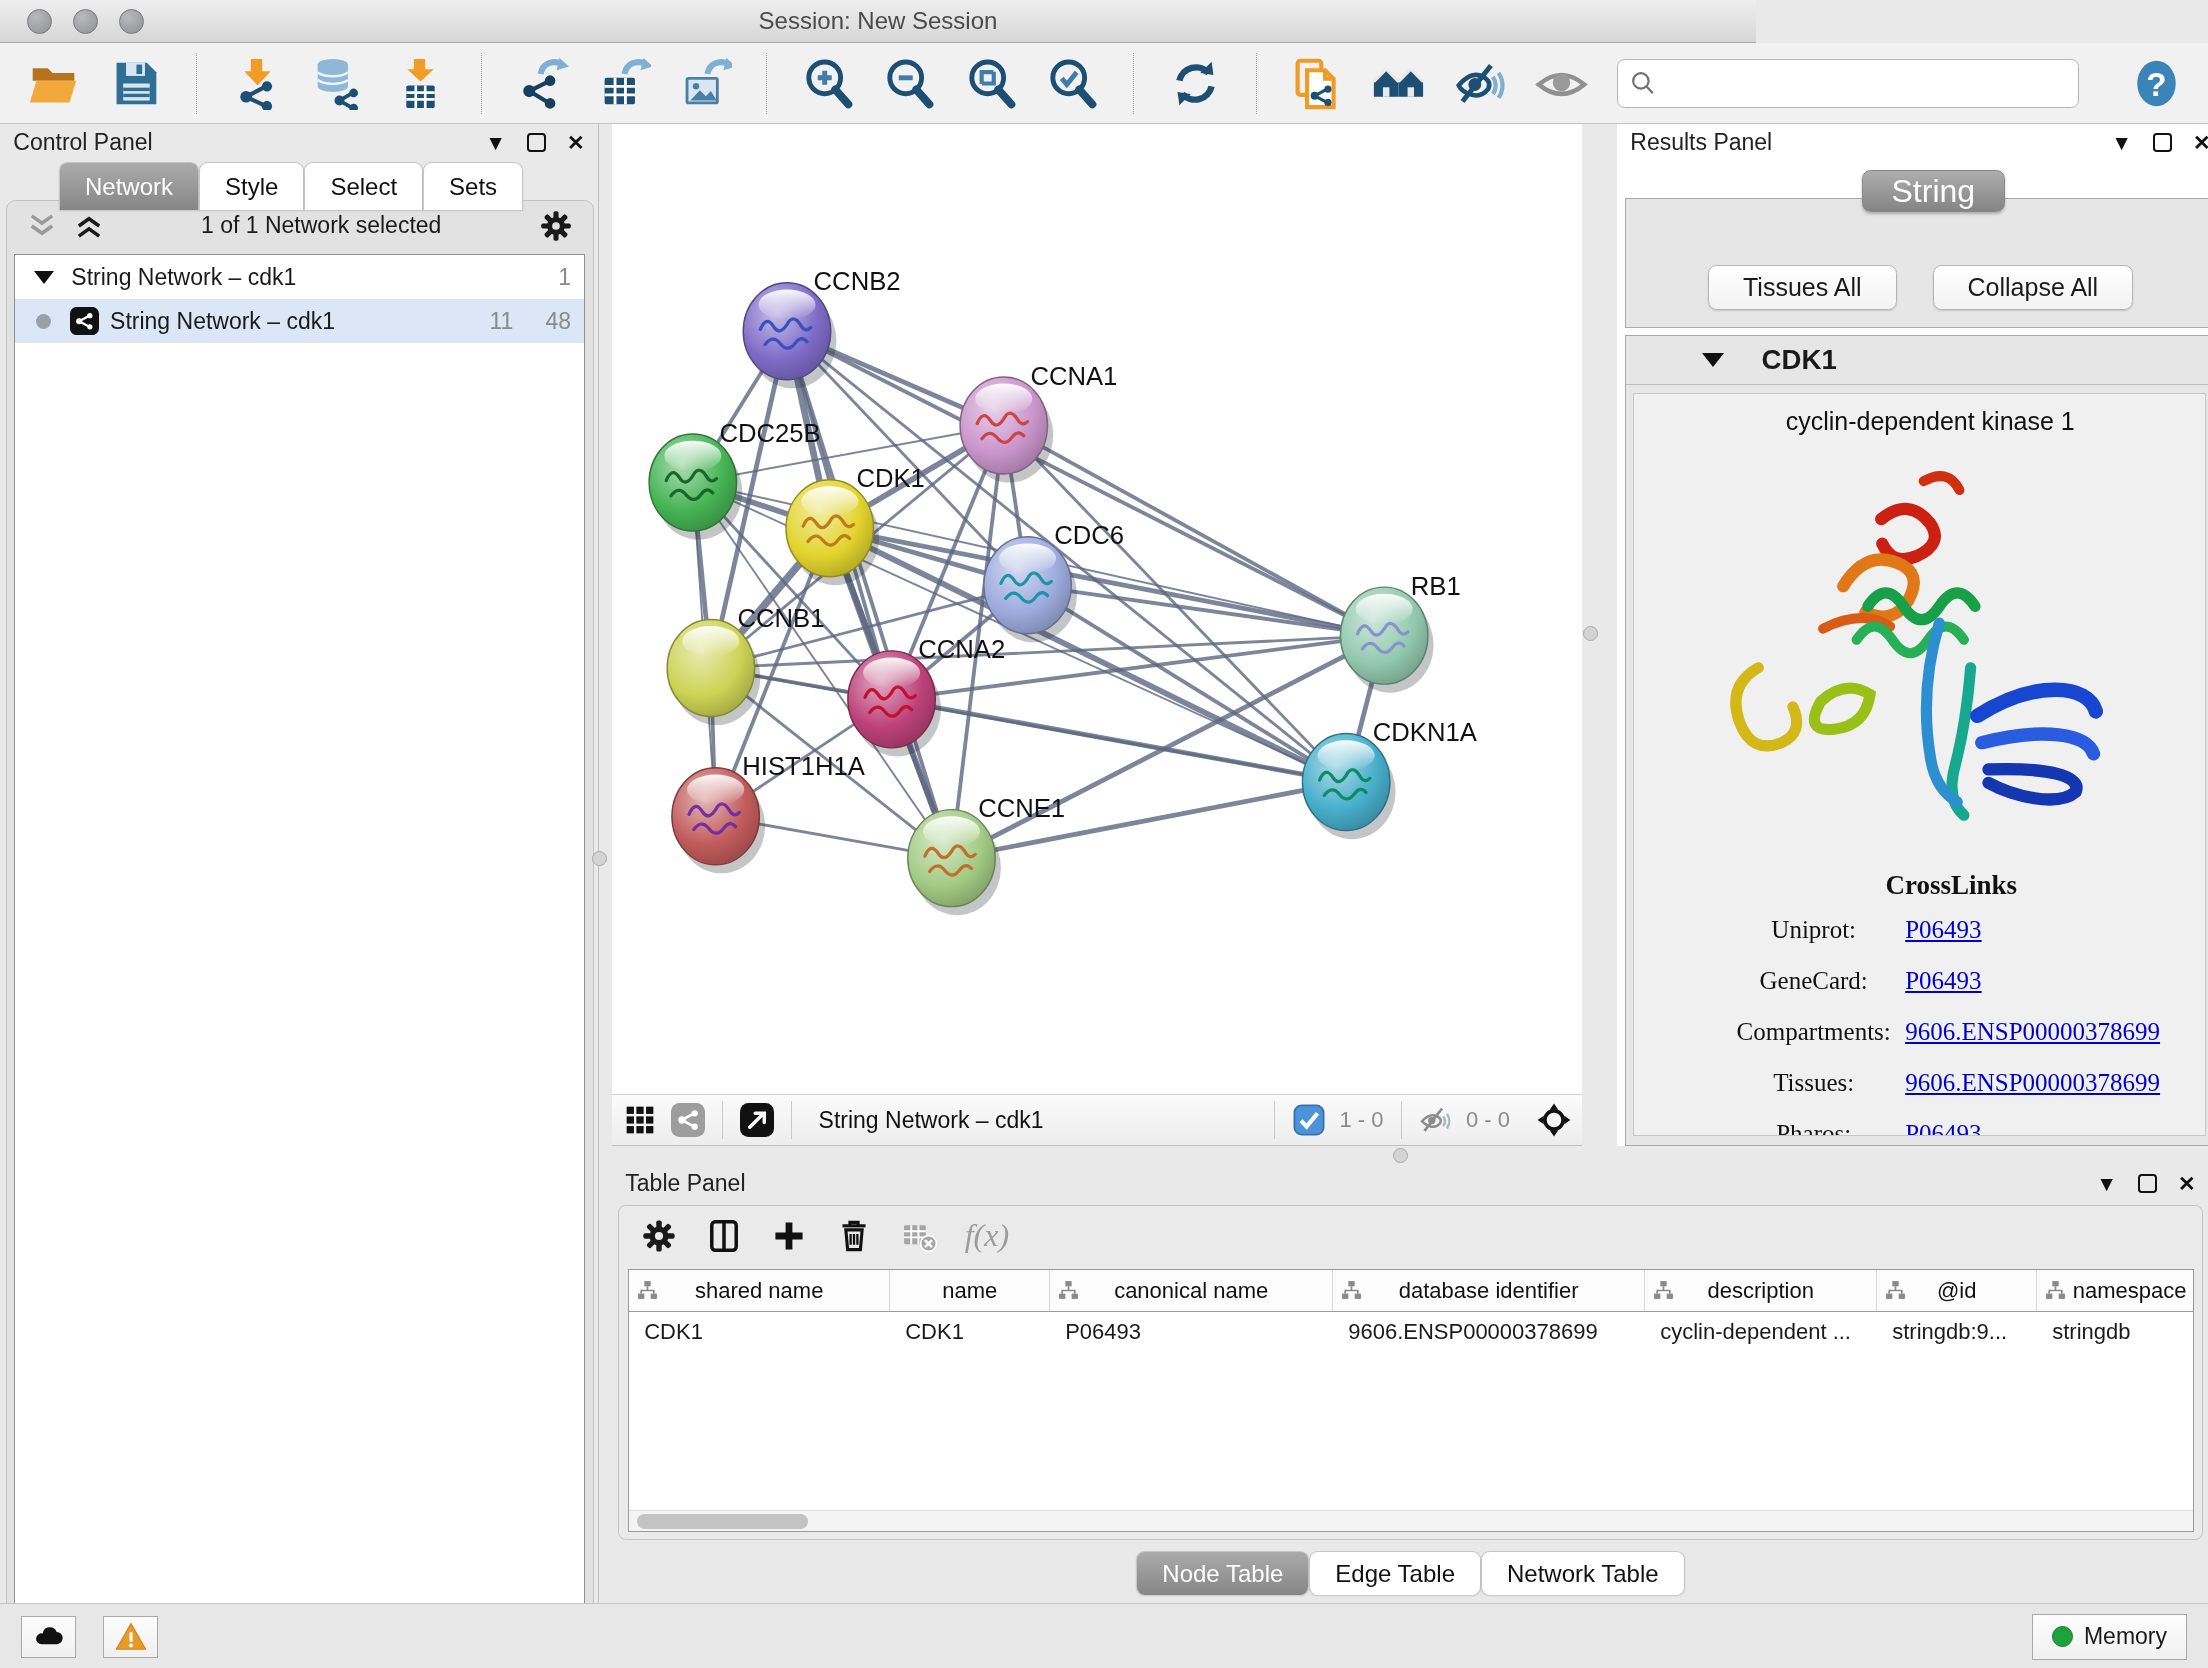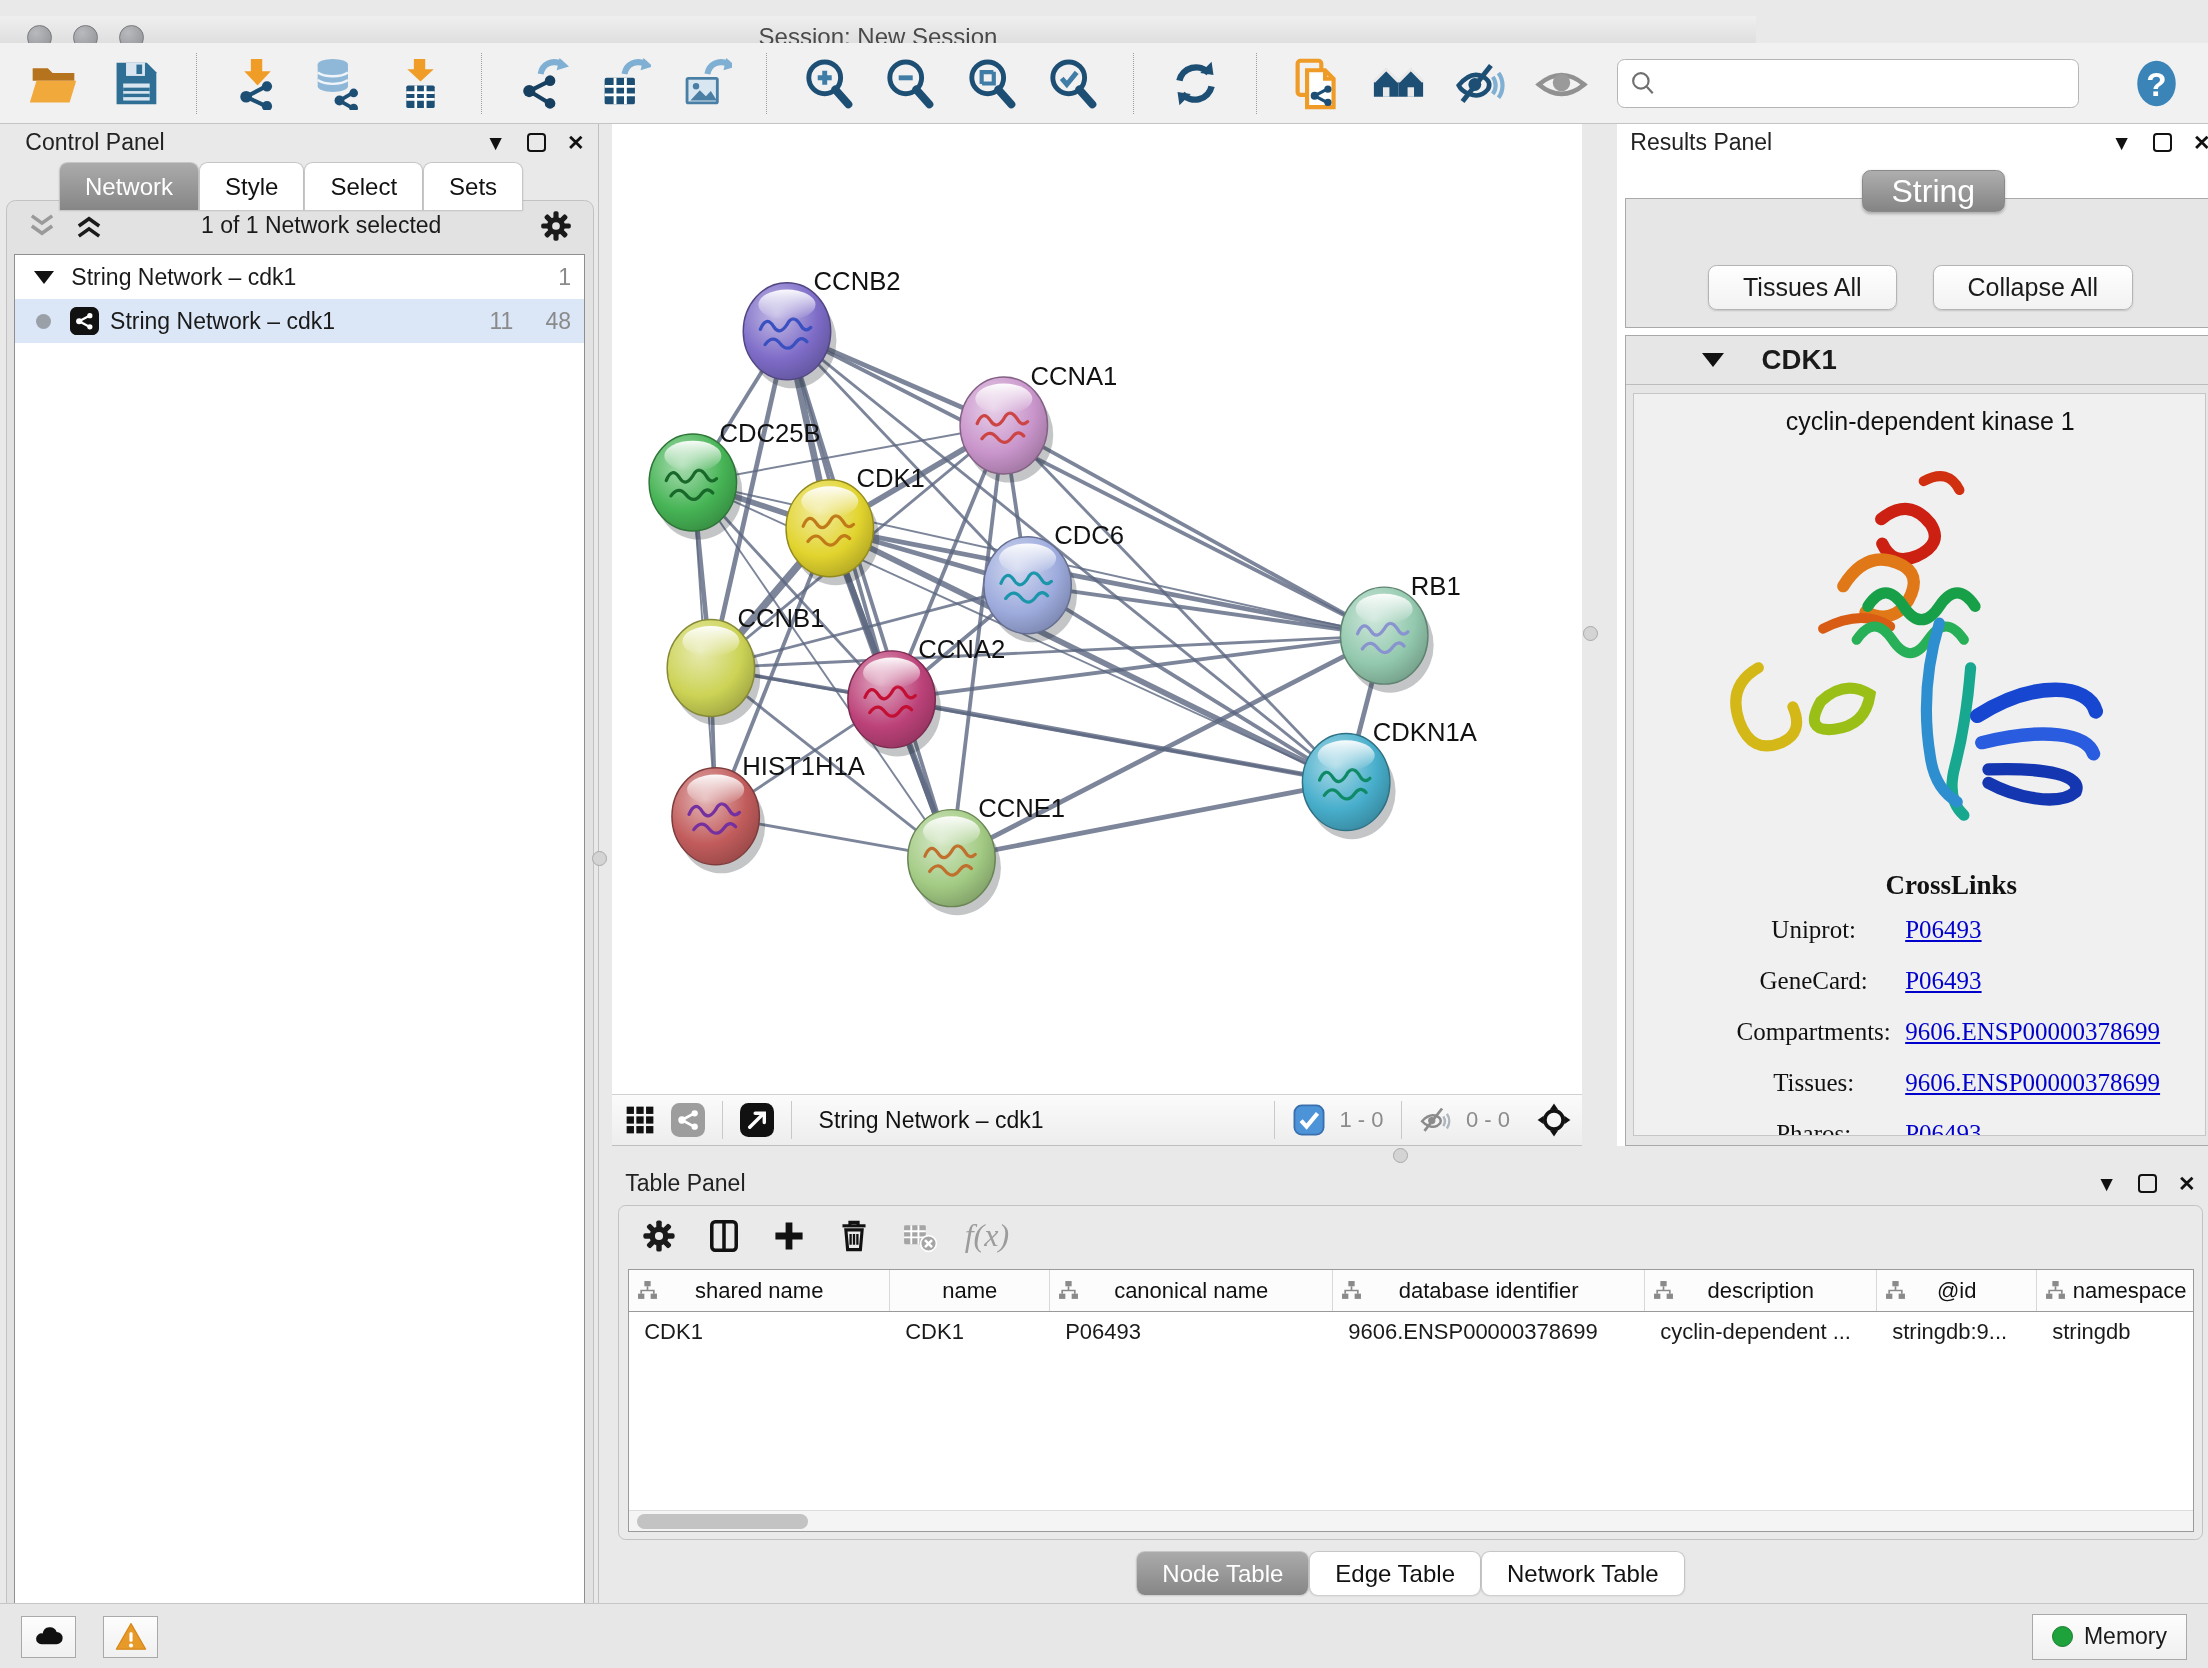--- a/index.html
+++ b/index.html
@@ -1,21 +1,21 @@
 <!DOCTYPE html>
 <html style="font-size:15px"><head>
 <meta charset="utf-8">
 <style>
   * { margin:0; padding:0; box-sizing:border-box; }
   html,body { width:2208px; height:1668px; }
   body { font-family:"Liberation Sans",sans-serif; background:#e9e9e9; position:relative; overflow:hidden; color:#1a1a1a; }
   svg { display:block; }
 
   
-  .titlebar { position:absolute; left:0; top:16px; width:1756px; height:43px;
+  .titlebar { position:absolute; left:0; top:0; width:1756px; height:43px;
     background:linear-gradient(#efefef,#d6d6d6); border-bottom:1px solid #a9a9a9;
     display:flex; align-items:center; justify-content:center; }
   .titlebar .title { font-size:24px; color:#4a4a4a; }
   .traffic { position:absolute; left:27px; top:8.6px; display:flex; gap:21px; }
   .traffic span { width:25px; height:25px; border-radius:50%;
     background:radial-gradient(circle at 35% 30%, #b9babd, #8f9094); border:1px solid #77787c; }
 
   
   .toolbar { position:absolute; left:0; top:43px; width:2208px; height:81px; background:#f1f1f1;
     border-bottom:1px solid #c4c4c4; display:flex; align-items:center; padding:0 27px; gap:28.5px; }
@@ -33,21 +33,21 @@
   .winbtns .wb { font-size:21px; color:#111; cursor:pointer; line-height:1; }
   .wb.float { width:19px; height:19px; border:2.9px solid #111; border-radius:3.8px; }
 
   .tab { height:48px; padding:0 25px; display:flex; align-items:center; justify-content:center;
     font-size:24px; background:#fff; border:1px solid #c6c6c6; border-bottom:none;
     border-radius:8.6px 8.6px 0 0; cursor:pointer; color:#111; box-shadow:0 1px 1.9px rgba(0,0,0,.15); }
   .tab.selected { background:linear-gradient(#ababab,#868686); color:#fff; }
 
   
   .control-panel { position:absolute; left:0; top:124px; width:599px; height:1479px;
-    background:#e9e9e9; border-right:1px solid #c0c0c0;padding-left:12px; }
+    background:#e9e9e9; border-right:1px solid #c0c0c0; }
   .cp-tabs { position:absolute; left:59px; top:38px; display:flex; z-index:2; }
   .cp-box { position:absolute; left:5.7px; top:76px; width:588px; height:1514px;
     background:#e2e2e2; border:1px solid #c2c2c2; border-radius:9.5px; }
   .cp-toolbar { display:flex; align-items:center; height:49px; padding:0 19px; gap:15px; }
   .cp-status { flex:1; text-align:center; font-size:23px; color:#1a1a1a; }
   .cp-list { position:absolute; left:7.6px; top:53px; width:571px; height:1446px; background:#fff;
     border:1.9px solid #8f8f8f; overflow:hidden; }
   .tree-row { display:flex; align-items:center; height:44px; font-size:23px; padding:0 13.3px; gap:11.4px; }
   .tree-row.selected { background:#dbe6f7; }
   .tree-caret { width:0; height:0; border-left:10.5px solid transparent; border-right:10.5px solid transparent;

